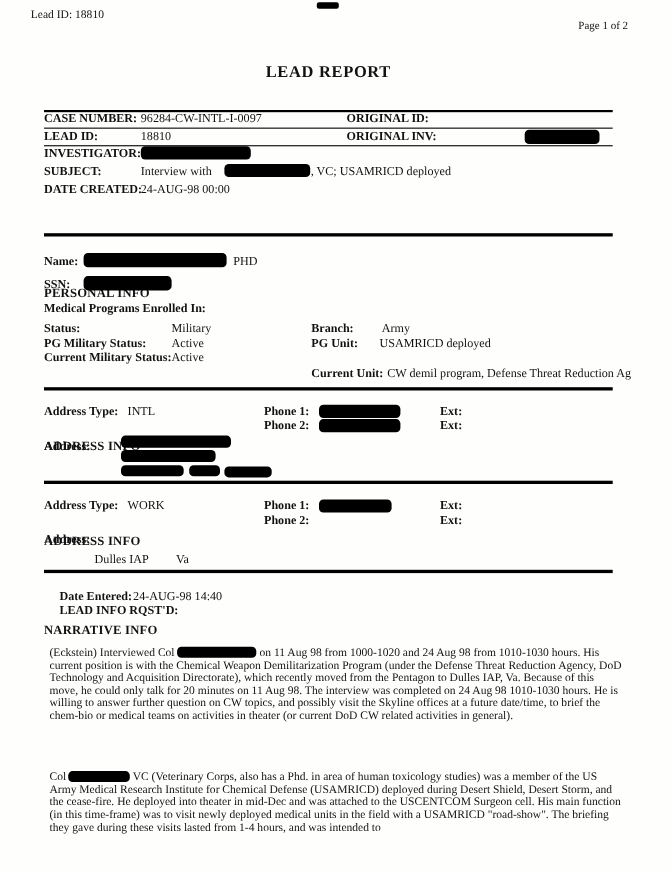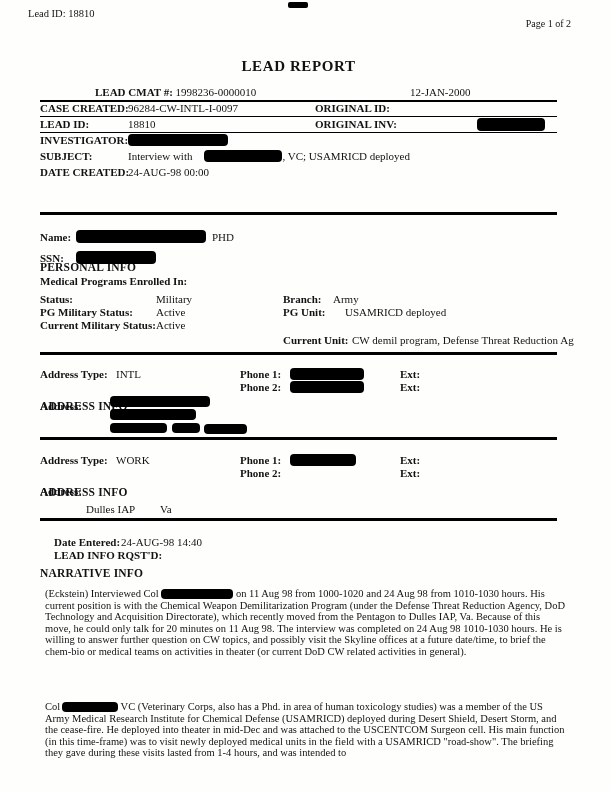--- a/index.html
+++ b/index.html
@@ -35,30 +35,26 @@
 <body>
 
 <div class="page">
 
   <span class="hdr-lead">Lead ID: 18810</span>
   <div class="top-mark"></div>
   <span class="hdr-page">Page 1 of 2</span>
 
   <div class="title">LEAD REPORT</div>
 
-  <div class="block" style="top:86px; height:14px">
-    <span class="abs" style="left:55px"><span class="b">LEAD CMAT #:</span> <span>1998236-0000010</span></span>
-    <span class="abs" style="left:370px">12-JAN-2000</span>
-  </div>
 
   <div class="rule" style="top:100px; height:2px"></div>
 
   <div class="block" style="top:101px">
     <div class="srow rb">
-      <span class="lblw">CASE CREATED:</span><span>96284-CW-INTL-I-0097</span>
+      <span class="lblw">CASE NUMBER:</span><span>96284-CW-INTL-I-0097</span>
       <span class="abs b" style="left:275px">ORIGINAL ID:</span>
     </div>
     <div class="srow rb">
       <span class="lblw">LEAD ID:</span><span>18810</span>
       <span class="abs b" style="left:275px">ORIGINAL INV:</span>
       <div class="redact abs" style="left:437px; top:1px; width:68px; height:13px"></div>
     </div>
     <div class="srow">
       <span class="lblw">INVESTIGATOR:</span><span class="redact inline" style="width:100px; height:12px"></span>
     </div>
@@ -77,21 +73,21 @@
     <div class="line" style="top:16px">
       <span class="b iw36">Name:</span><span class="redact inline" style="width:130px; height:13px"></span><span style="margin-left:6px">PHD</span>
     </div>
     <div class="line" style="top:37px">
       <span class="b iw36">SSN:</span><span class="redact inline" style="width:80px; height:13px"></span>
     </div>
     <div class="line b" style="top:61px">Medical Programs Enrolled In:</div>
     <div class="line" style="top:79px">
       <span class="lblw2">Status:</span><span>Military</span>
       <span class="abs b" style="left:243px">Branch:</span>
-      <span class="abs" style="left:293px">Army</span>
+      <span class="abs" style="left:307px">Army</span>
     </div>
     <div class="line" style="top:92px">
       <span class="lblw2">PG Military Status:</span><span>Active</span>
       <span class="abs b" style="left:243px">PG Unit:</span>
       <span class="abs" style="left:305px">USAMRICD deployed</span>
     </div>
     <div class="line" style="top:105px">
       <span class="lblw2">Current Military Status:</span><span>Active</span>
     </div>
     <div class="line" style="top:120px">

